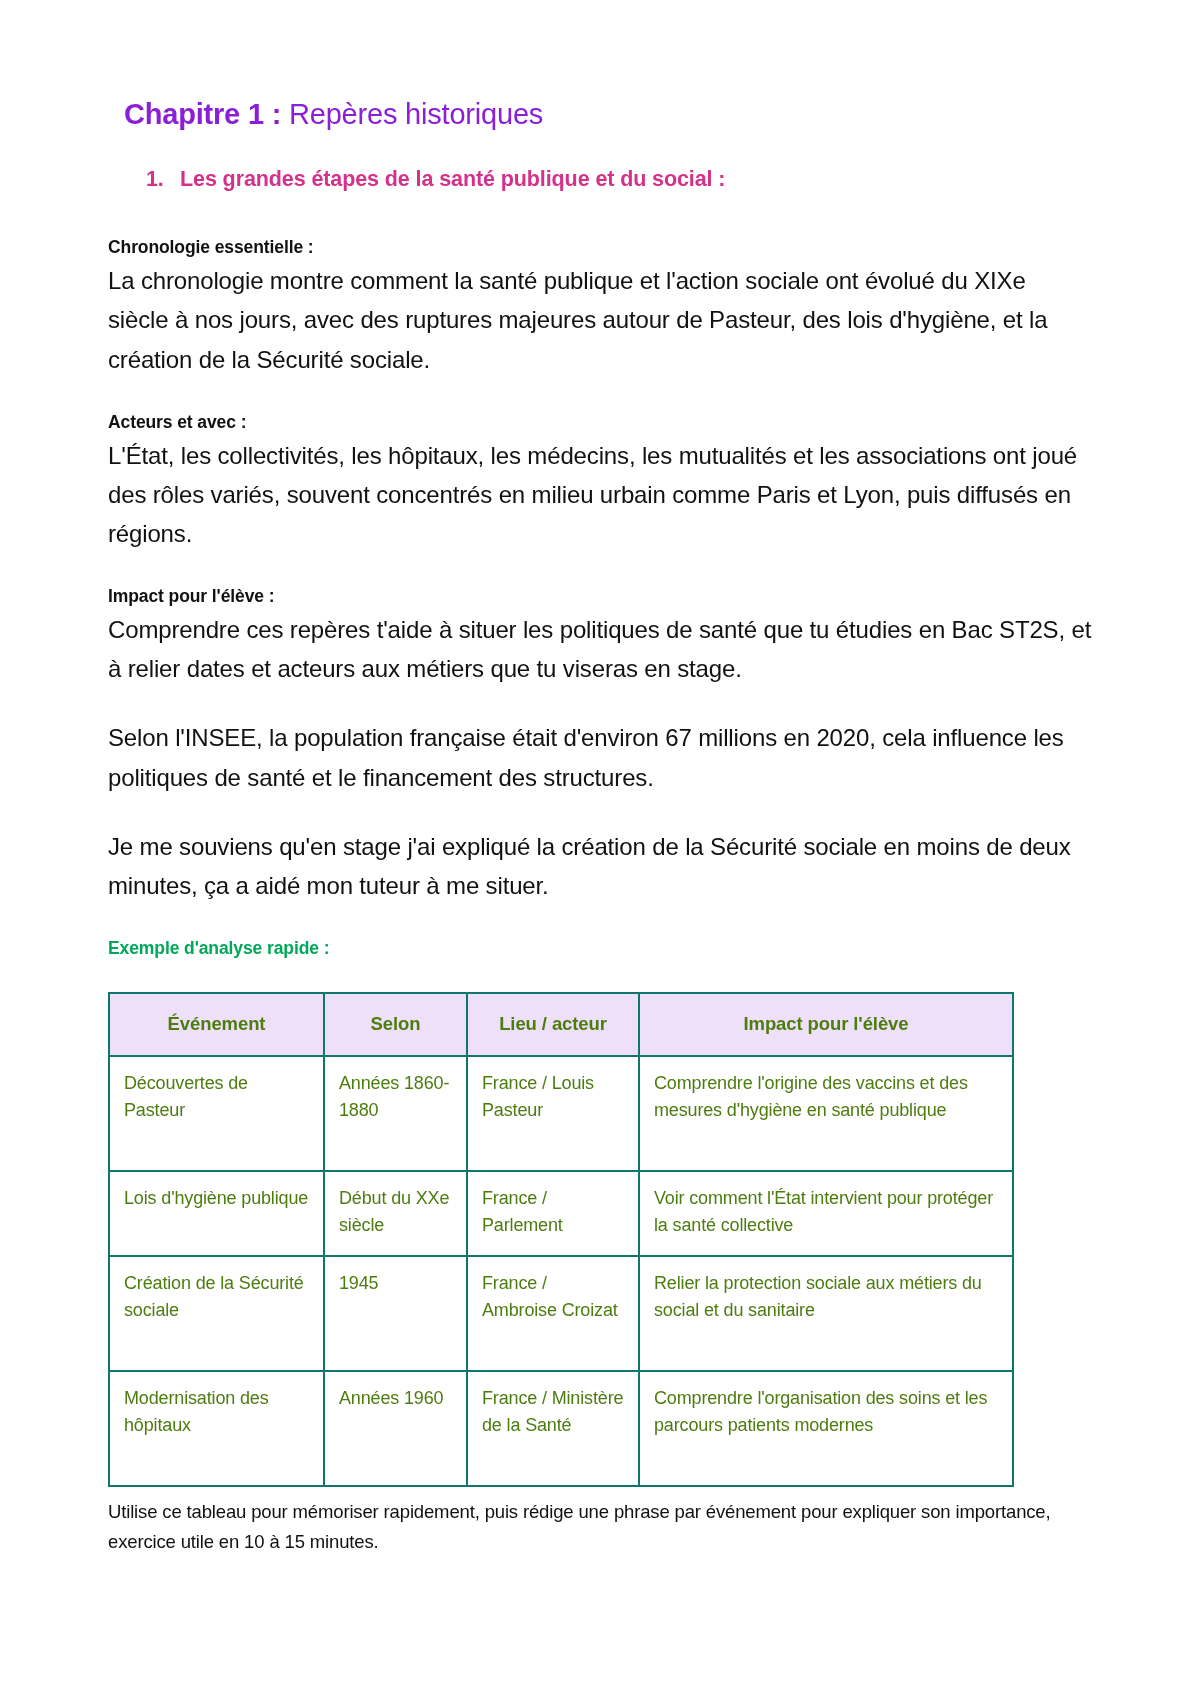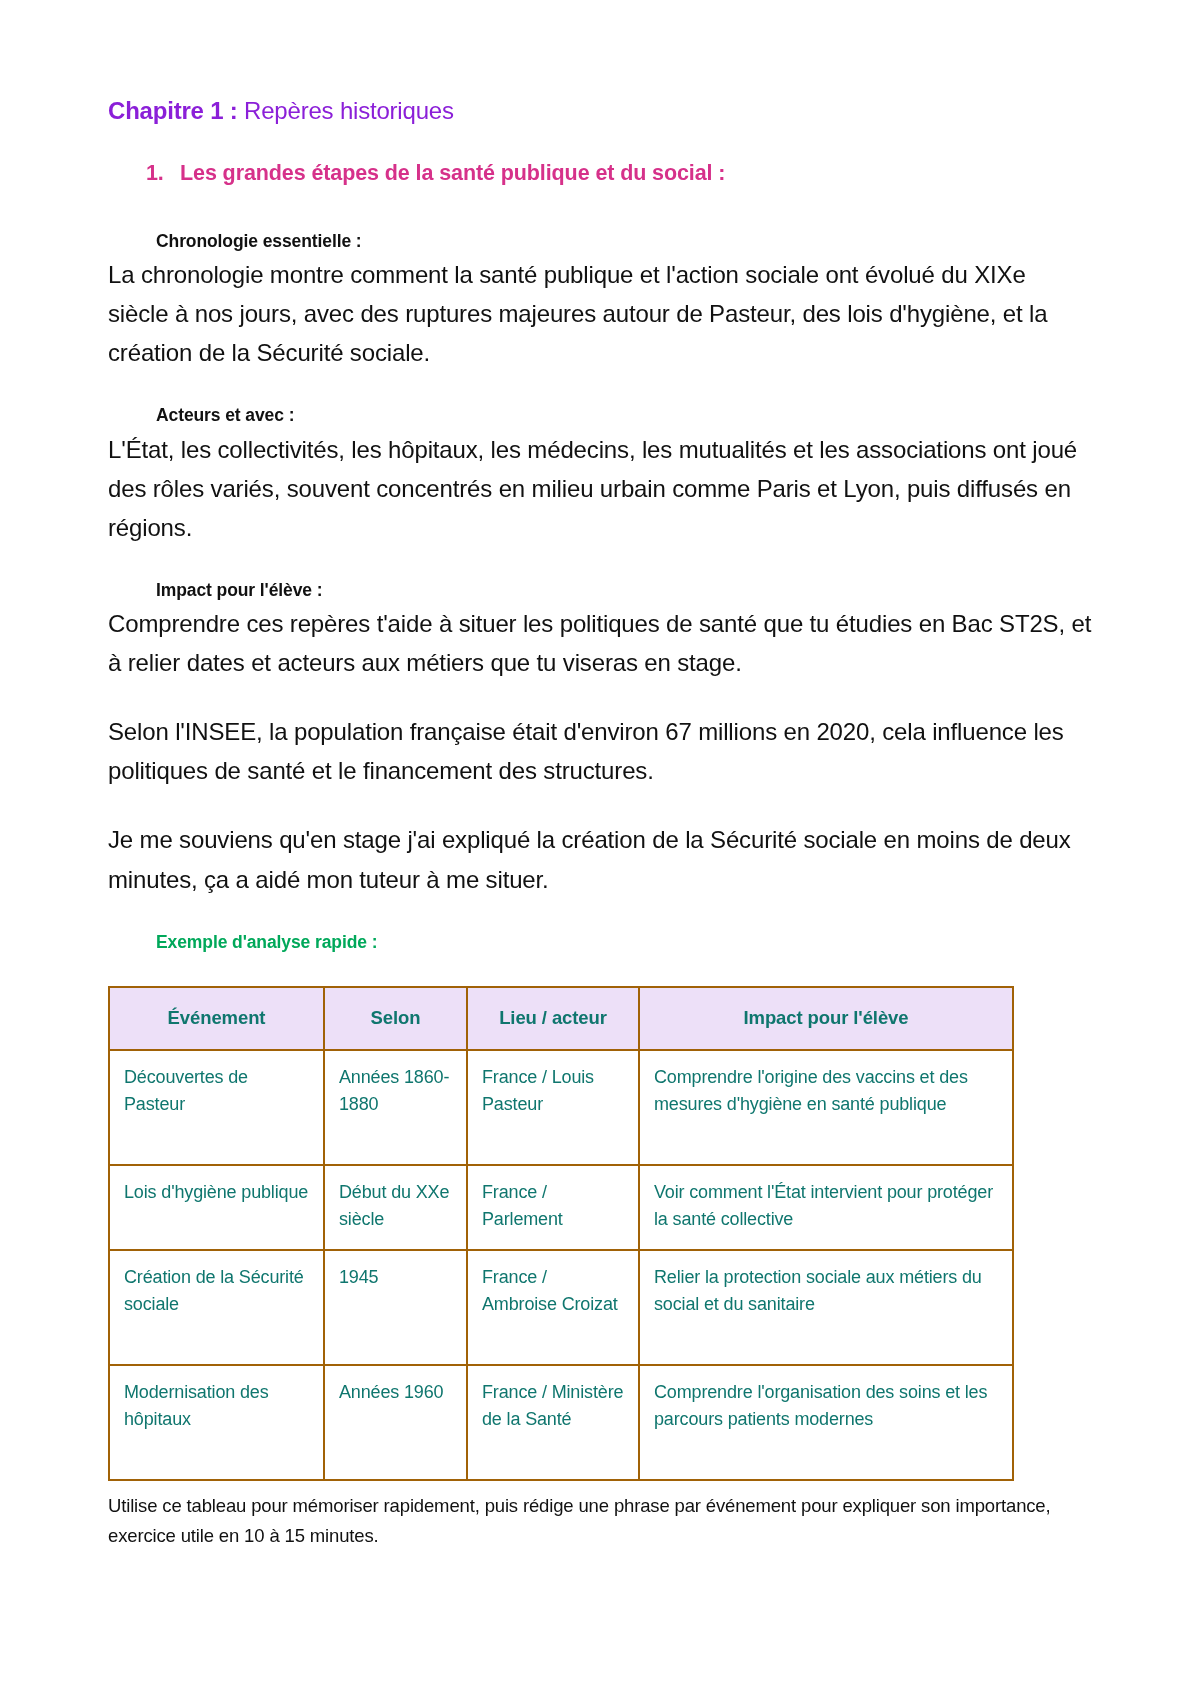--- a/index.html
+++ b/index.html
@@ -17,23 +17,23 @@
   .page {
     box-sizing: border-box;
     width: 1200px;
     height: 1698px;
     padding: 96px 108px 0 108px;
     background: #ffffff;
   }
 
   
   .chapter-title {
-    font-size: 24px;
+    font-size: 29px;
     line-height: 1.25;
-    margin: 0 0 34px 0;
+    margin: 0 0 34px 16px;
     color: #8B1FD8;
     letter-spacing: -0.2px;
   }
   .chapter-title .ct-bold {
     font-weight: bold;
   }
   .chapter-title .ct-rest {
     font-weight: normal;
   }
 
@@ -59,21 +59,20 @@
   
   .block {
     margin: 0 0 30px 0;
   }
   .label {
     font-weight: bold;
     font-size: 17.5px;
     line-height: 1.55;
     color: #111111;
     letter-spacing: -0.1px;
-    margin-left: 48px;
   }
   .label.green {
     color: #00A85A;
   }
   .para {
     font-size: 24px;
     line-height: 1.63;
     color: #111111;
     letter-spacing: -0.15px;
     margin: 0;
@@ -84,26 +83,26 @@
 
   
   table.notes-table {
     border-collapse: collapse;
     width: 904px;
     margin: 6px 0 10px 0;
     table-layout: fixed;
   }
   table.notes-table th,
   table.notes-table td {
-    border: 2px solid #a16207;
+    border: 2px solid #0f766e;
     vertical-align: top;
     padding: 13px 14px 14px 14px;
     font-size: 18px;
     line-height: 1.52;
-    color: #0f766e;
+    color: #4d7c0f;
     letter-spacing: -0.15px;
     text-align: left;
   }
   table.notes-table thead th {
     background: #EDE0F8;
     font-weight: bold;
     text-align: center;
     font-size: 18.5px;
     padding: 16px 10px 17px 10px;
     letter-spacing: -0.1px;

